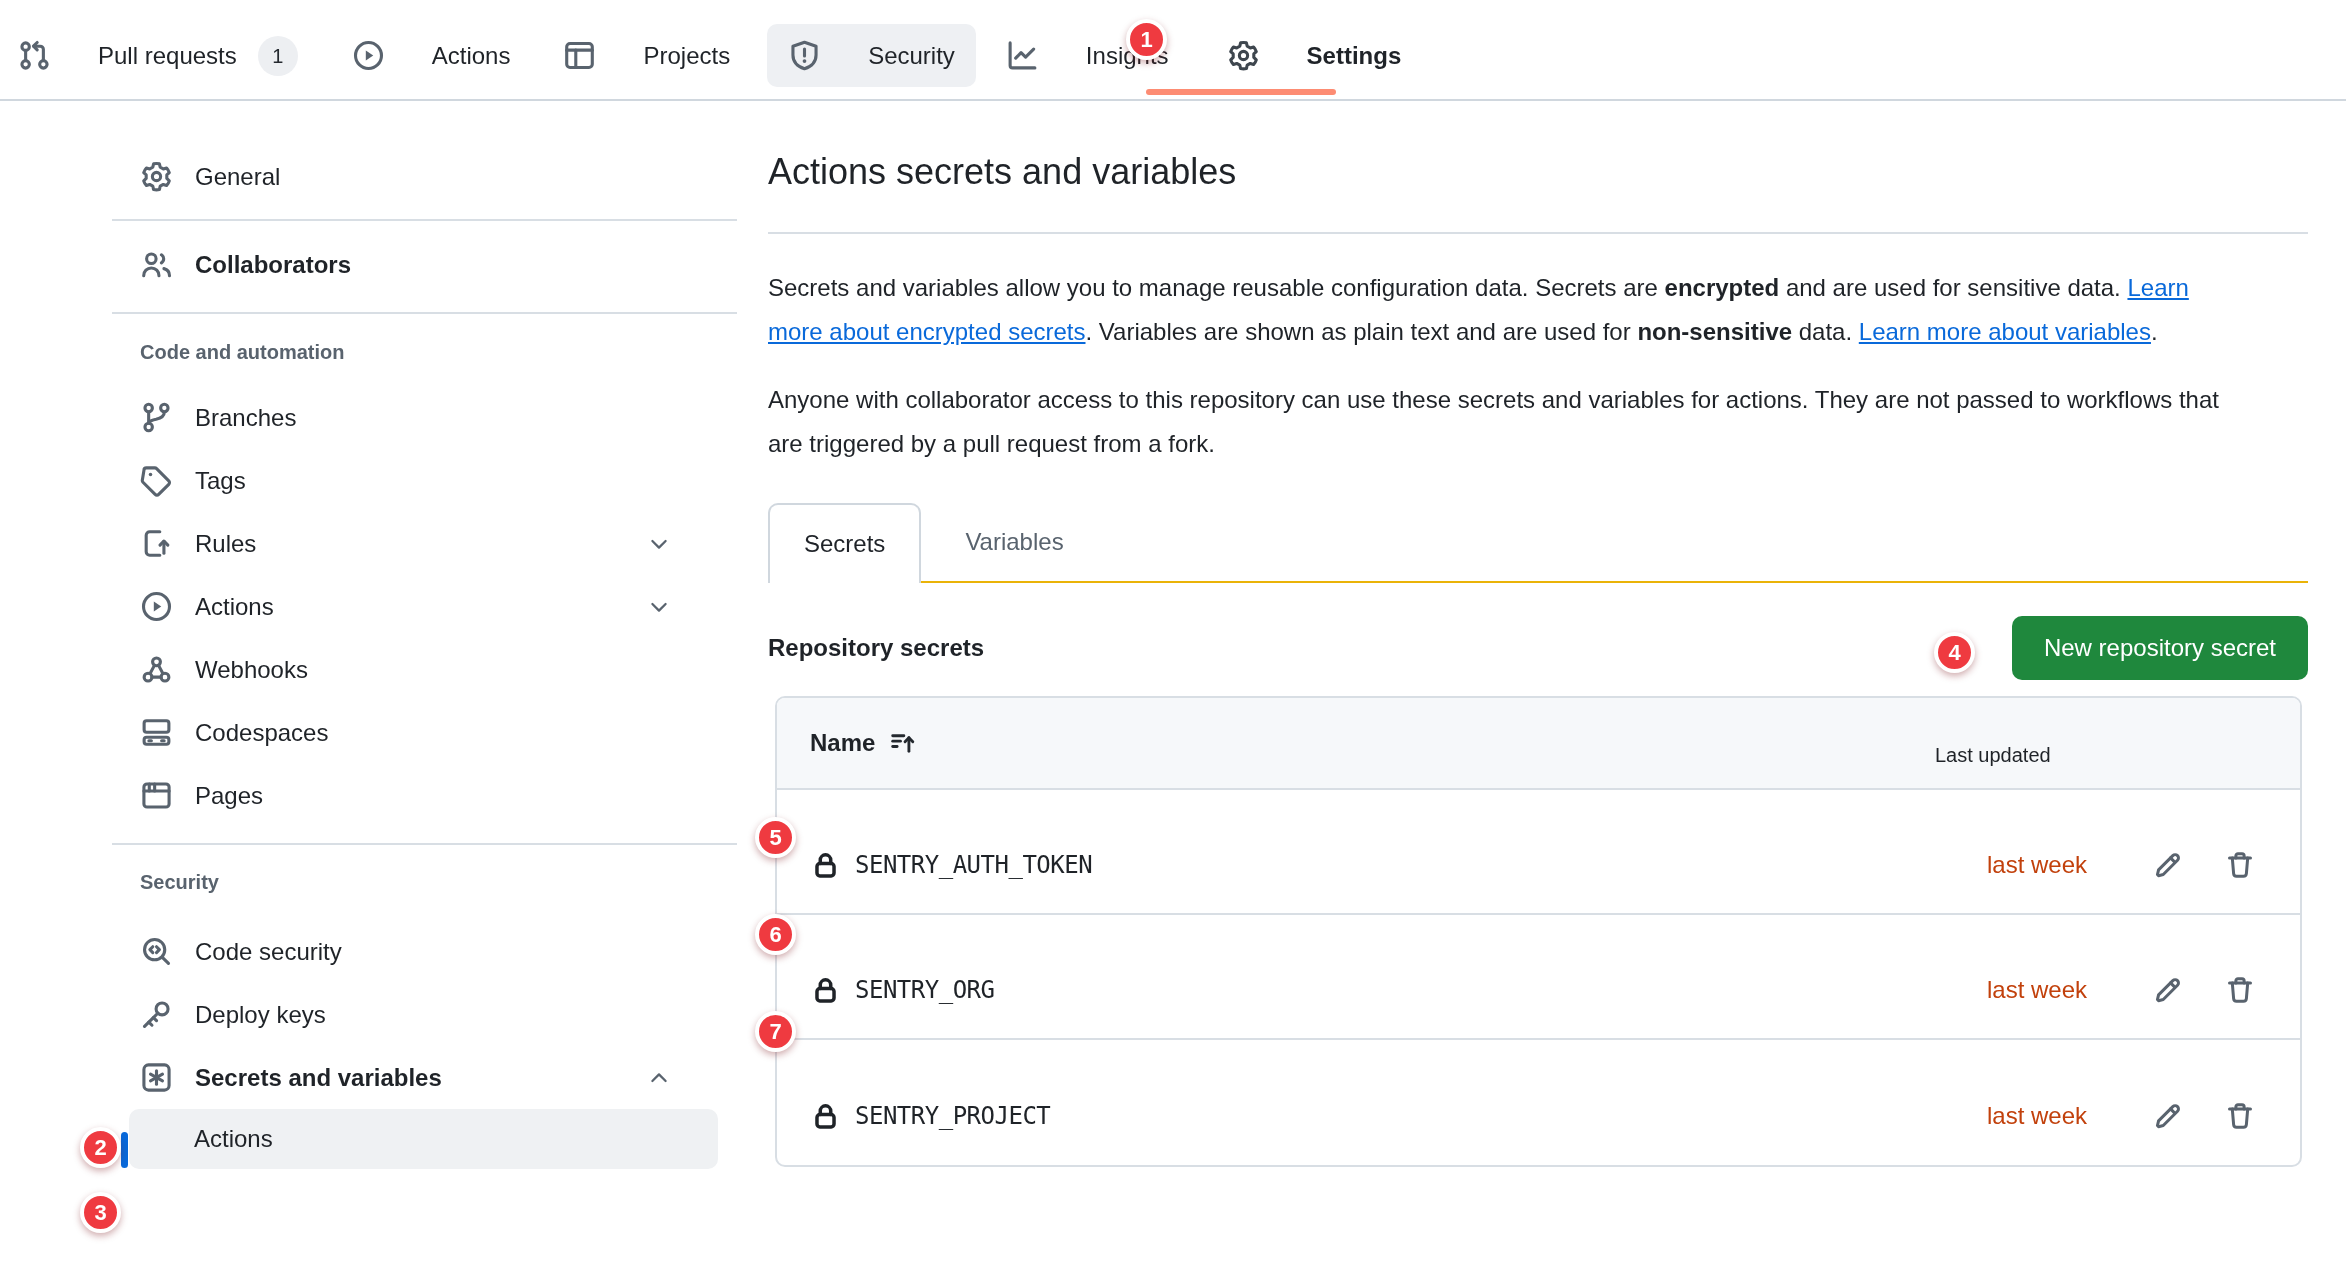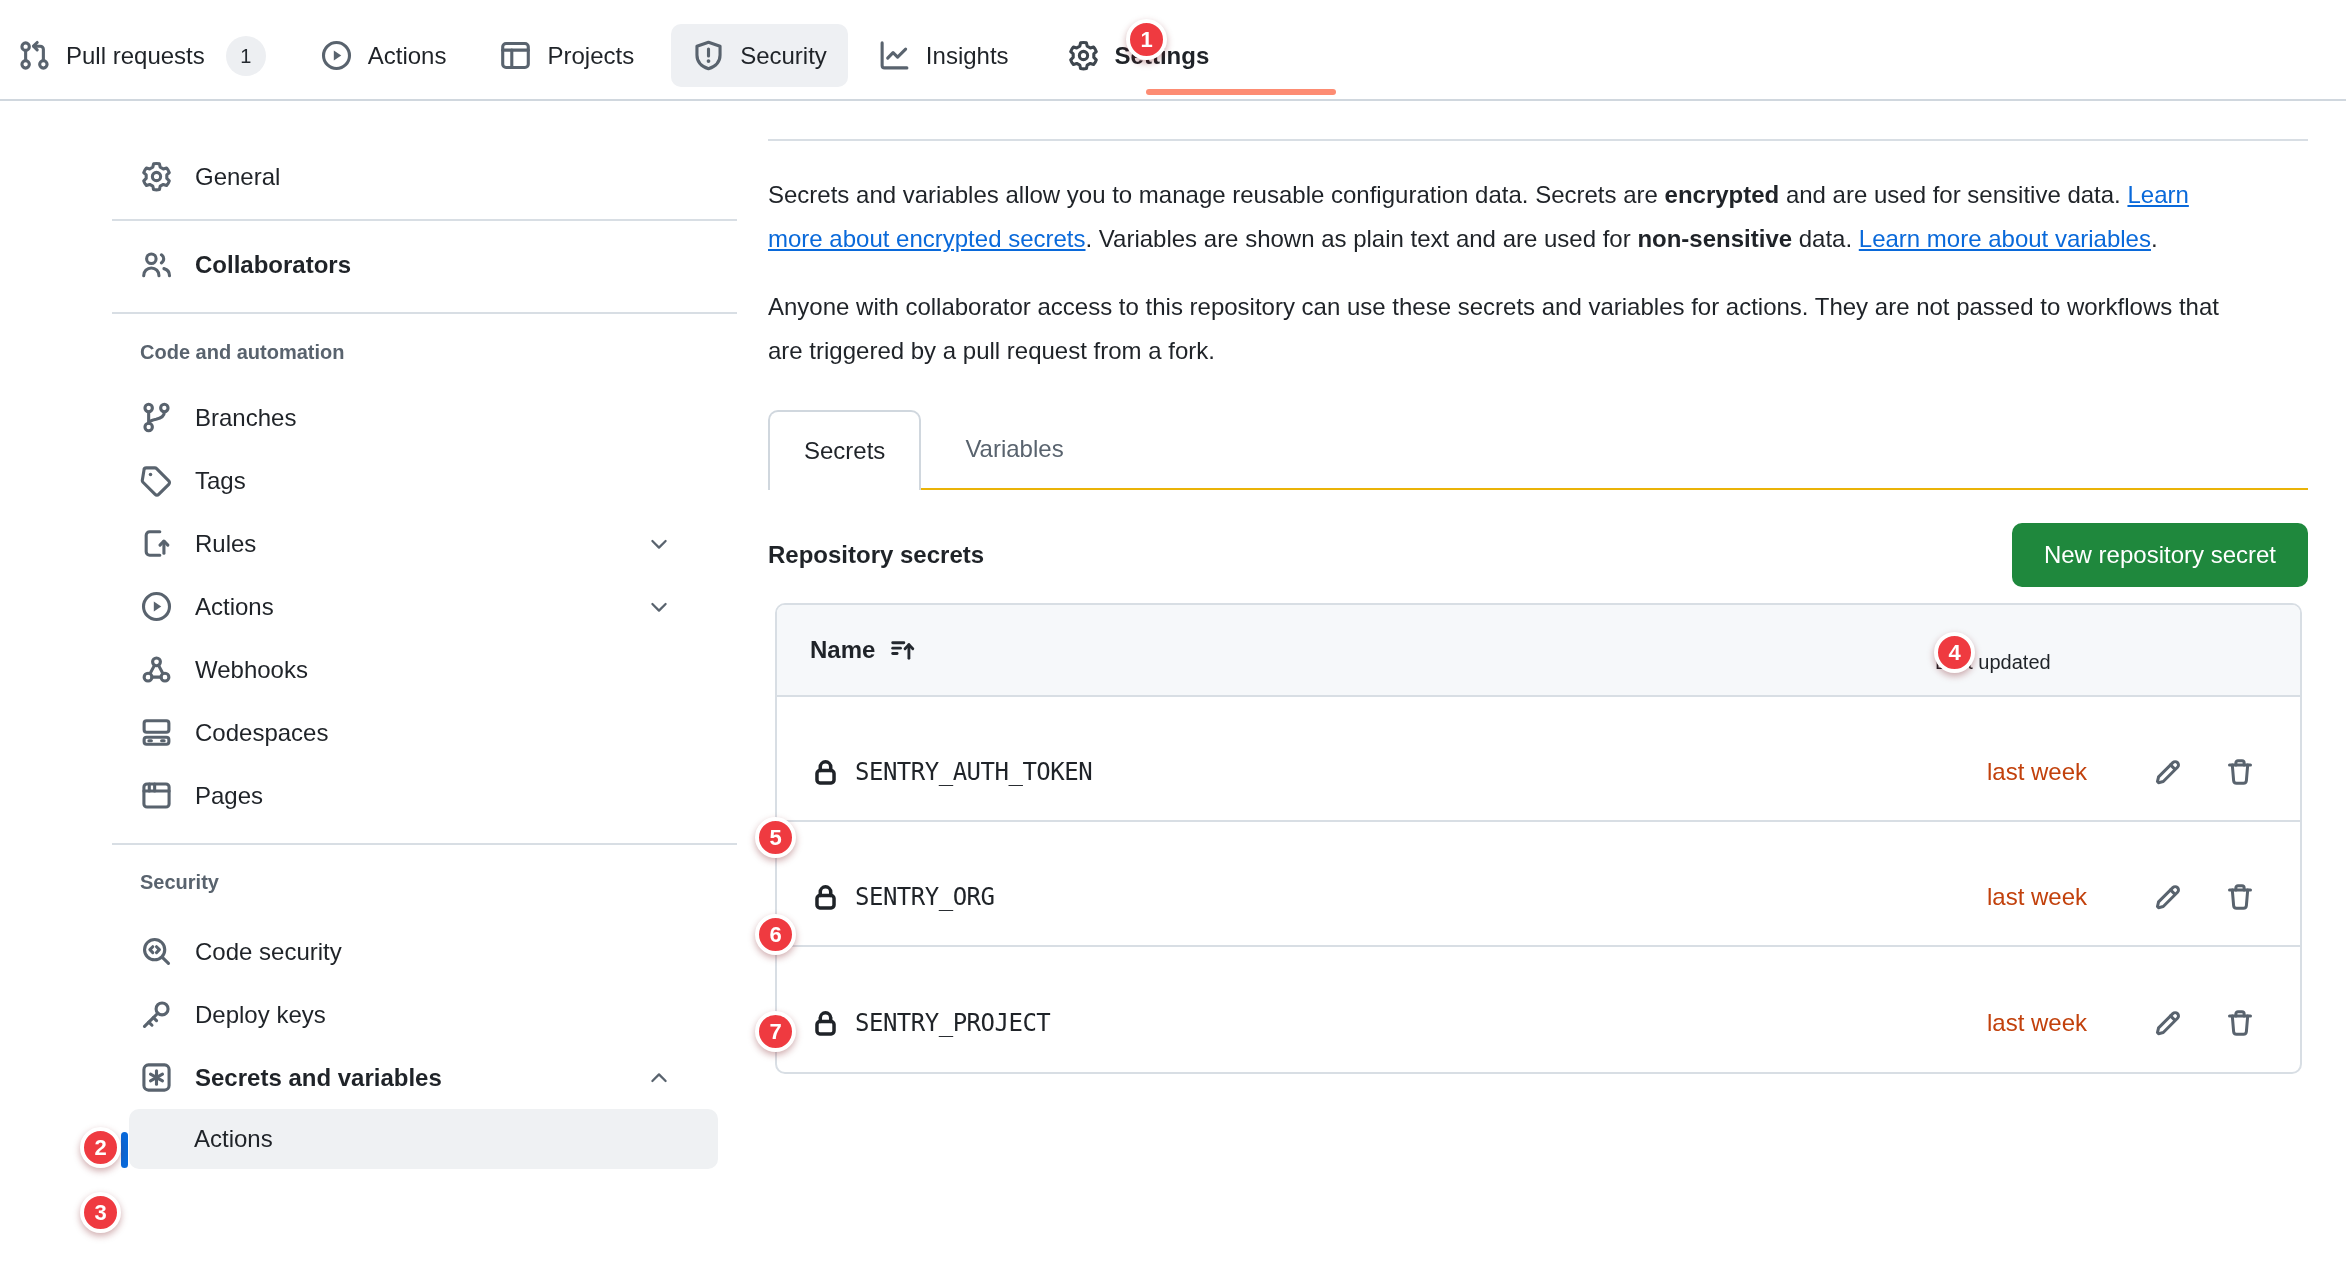--- a/index.html
+++ b/index.html
@@ -5,21 +5,21 @@
   html,body{margin:0;padding:0;background:#fff;width:2346px;height:1278px;overflow:hidden;
     font-family:"Liberation Sans", sans-serif;color:#1f2328;-webkit-font-smoothing:antialiased;}
   .icn{display:inline-flex;align-items:center;justify-content:center;flex:none;color:#59636e;}
   .icn svg{display:block;}
   svg.s{fill:none;stroke:currentColor;stroke-width:1.5;stroke-linecap:round;stroke-linejoin:round;}
 
   
   .topnav{position:absolute;left:0;top:0;width:2346px;height:101px;border-bottom:2px solid #d0d7de;
     display:flex;align-items:center;padding-top:12px;box-sizing:border-box;}
   .navitem{display:flex;align-items:center;gap:15px;font-size:24px;color:#1f2328;cursor:pointer;}
-  .navitem .lbl{white-space:nowrap;}
+  .navitem .lbl{white-space:nowrap;margin-left:32px;}
   .nav-pr{margin-left:18px;}
   .nav-actions{margin-left:54px;}
   .nav-projects{margin-left:53px;}
   .nav-security{margin-left:37px;background:#eef0f3;border-radius:10px;padding:15px 21px;}
   .nav-insights{margin-left:30px;}
   .nav-settings{margin-left:58px;font-weight:700;}
   .counter{margin-left:6px;min-width:40px;height:40px;line-height:40px;padding:0 12px;box-sizing:border-box;
     border-radius:20px;background:#edeff2;font-size:20px;text-align:center;color:#24292f;font-weight:400;}
   .nav-underline{position:absolute;left:1146px;top:89px;width:190px;height:6px;border-radius:3px;
     background:var(--nav-underline,#fd8c73);}
@@ -304,20 +304,21 @@
         </svg>
     </span>
   </div>
   <div class="subitem" style="position:relative;">
     <span class="active-bar"></span>
     <span>Actions</span>
   </div>
 </div>
 
 <div class="main">
+  <div class="page-title">Actions secrets and variables</div>
   <div class="title-divider"></div>
 
   <p class="para"><span>Secrets and variables allow you to manage reusable configuration data. Secrets are </span><strong>encrypted</strong><span> and are used for sensitive data. </span><a href="#" class="link">Learn more about encrypted secrets</a><span>. Variables are shown as plain text and are used for </span><strong>non-sensitive</strong><span> data. </span><a href="#" class="link">Learn more about variables</a><span>.</span></p>
   <p class="para" style="margin-top:24px"><span>Anyone with collaborator access to this repository can use these secrets and variables for actions. They are not passed to workflows that are triggered by a pull request from a fork.</span></p>
 
   <div class="tabbar">
     <div class="tab-active">
       <span>Secrets</span>
     </div>
     <div class="tab-plain">

